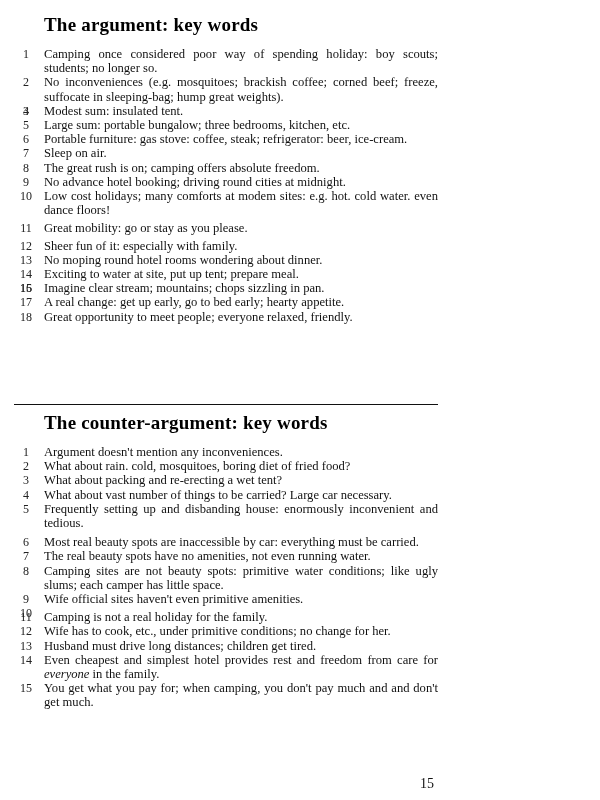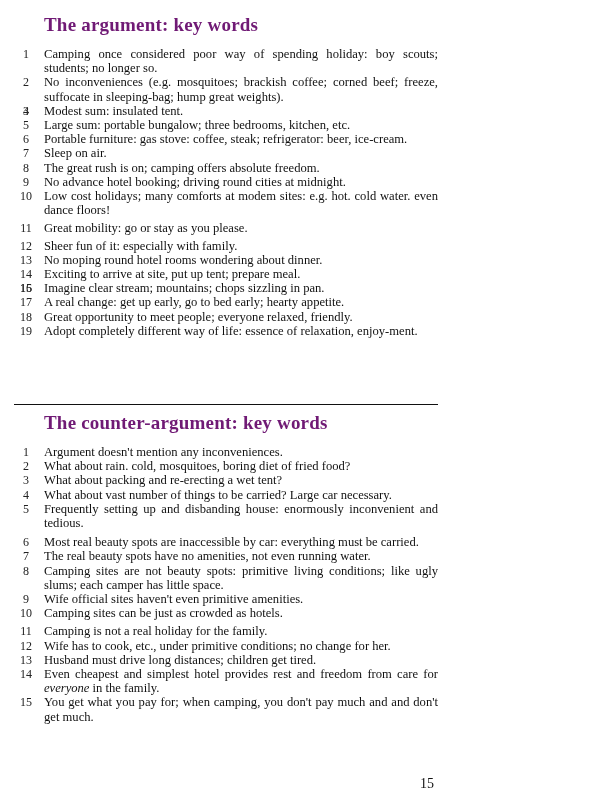--- a/index.html
+++ b/index.html
@@ -1,19 +1,19 @@
 <!DOCTYPE html>
 <html><head>
   <meta charset="utf-8">
   <style>
     html, body { margin: 0; padding: 0; background: #ffffff; }
     body { width: 600px; height: 800px; position: relative; overflow: hidden;
       font-family: "Liberation Serif", "DejaVu Serif", serif; color: #111; }
     .page { position: absolute; left: 0; top: 0; width: 600px; height: 800px; }
-    .heading { position: absolute; left: 44px; font-weight: bold; font-size: 19px; letter-spacing: 0.2px; color: #701a75; }
+    .heading { position: absolute; left: 44px; font-weight: bold; font-size: 19px; letter-spacing: 0.2px; color: #000000; }
     .list { position: absolute; left: 14px; width: 424px; }
     .item { position: relative; padding-left: 30px; font-size: 12.6px; line-height: 14.2px; text-align: justify; }
     .num { position: absolute; left: 0; width: 24px; text-align: center; font-size: 12px; color: #222; }
     .rule { position: absolute; left: 14px; width: 424px; height: 0; border-top: 1.2px solid #111; }
     .pagenum { position: absolute; left: 420px; top: 776px; font-size: 14px; }
     em { font-style: italic; }
   </style>
 </head>
 <body>
 
@@ -28,43 +28,42 @@
       <div class="item"><span class="num">4</span><span>Modest sum: insulated tent.</span></div>
       <div class="item"><span class="num">5</span><span>Large sum: portable bungalow; three bedrooms, kitchen, etc.</span></div>
       <div class="item"><span class="num">6</span><span>Portable furniture: gas stove: coffee, steak; refrigerator: beer, ice-cream.</span></div>
       <div class="item"><span class="num">7</span><span>Sleep on air.</span></div>
       <div class="item"><span class="num">8</span><span>The great rush is on; camping offers absolute freedom.</span></div>
       <div class="item"><span class="num">9</span><span>No advance hotel booking; driving round cities at midnight.</span></div>
       <div class="item"><span class="num">10</span><span>Low cost holidays; many comforts at modem sites: e.g. hot. cold water. even dance floors!</span></div>
       <div class="item" style="margin-top: 4px;"><span class="num">11</span><span>Great mobility: go or stay as you please.</span></div>
       <div class="item" style="margin-top: 3px;"><span class="num">12</span><span>Sheer fun of it: especially with family.</span></div>
       <div class="item"><span class="num">13</span><span>No moping round hotel rooms wondering about dinner.</span></div>
-      <div class="item"><span class="num">14</span><span>Exciting to arrive at site, put up tent; prepare meal.</span></div>
+      <div class="item"><span class="num">14</span><span>Exciting to water at site, put up tent; prepare meal.</span></div>
       <div class="item"><span class="num">15</span></div>
       <div class="item"><span class="num">16</span><span>Imagine clear stream; mountains; chops sizzling in pan.</span></div>
       <div class="item"><span class="num">17</span><span>A real change: get up early, go to bed early; hearty appetite.</span></div>
       <div class="item"><span class="num">18</span><span>Great opportunity to meet people; everyone relaxed, friendly.</span></div>
-      <div class="item"><span class="num">19</span><span>Adopt completely different way of life: essence of relaxation, enjoy-ment.</span></div>
     </div>
 
   <div class="rule" style="top:404px;"></div>
 
   <div class="heading" style="top:412px;">The counter-argument: key words</div>
 
   <div class="list" id="counter-list" style="top:445px;">
       <div class="item"><span class="num">1</span><span>Argument doesn't mention any inconveniences.</span></div>
       <div class="item"><span class="num">2</span><span>What about rain. cold, mosquitoes, boring diet of fried food?</span></div>
       <div class="item"><span class="num">3</span><span>What about packing and re-erecting a wet tent?</span></div>
       <div class="item"><span class="num">4</span><span>What about vast number of things to be carried? Large car necessary.</span></div>
       <div class="item"><span class="num">5</span><span>Frequently setting up and disbanding house: enormously inconvenient and tedious.</span></div>
       <div class="item" style="margin-top: 5px;"><span class="num">6</span><span>Most real beauty spots are inaccessible by car: everything must be carried.</span></div>
       <div class="item"><span class="num">7</span><span>The real beauty spots have no amenities, not even running water.</span></div>
-      <div class="item"><span class="num">8</span><span>Camping sites are not beauty spots: primitive living conditions; like ugly slums; each camper has little space.</span></div>
+      <div class="item"><span class="num">8</span><span>Camping sites are not beauty spots: primitive water conditions; like ugly slums; each camper has little space.</span></div>
       <div class="item"><span class="num">9</span><span>Wife official sites haven't even primitive amenities.</span></div>
-      <div class="item"><span class="num">10</span><span>Camping sites can be just as crowded as hotels.</span></div>
+      <div class="item"><span class="num">10</span></div>
       <div class="item" style="margin-top: 4px;"><span class="num">11</span><span>Camping is not a real holiday for the family.</span></div>
       <div class="item"><span class="num">12</span><span>Wife has to cook, etc., under primitive conditions; no change for her.</span></div>
       <div class="item"><span class="num">13</span><span>Husband must drive long distances; children get tired.</span></div>
       <div class="item"><span class="num">14</span><span>Even cheapest and simplest hotel provides rest and freedom from care for </span><em>everyone</em><span> in the family.</span></div>
       <div class="item"><span class="num">15</span><span>You get what you pay for; when camping, you don't pay much and and don't get much.</span></div>
     </div>
 
   <div class="pagenum">15</div>
 </div>
 

